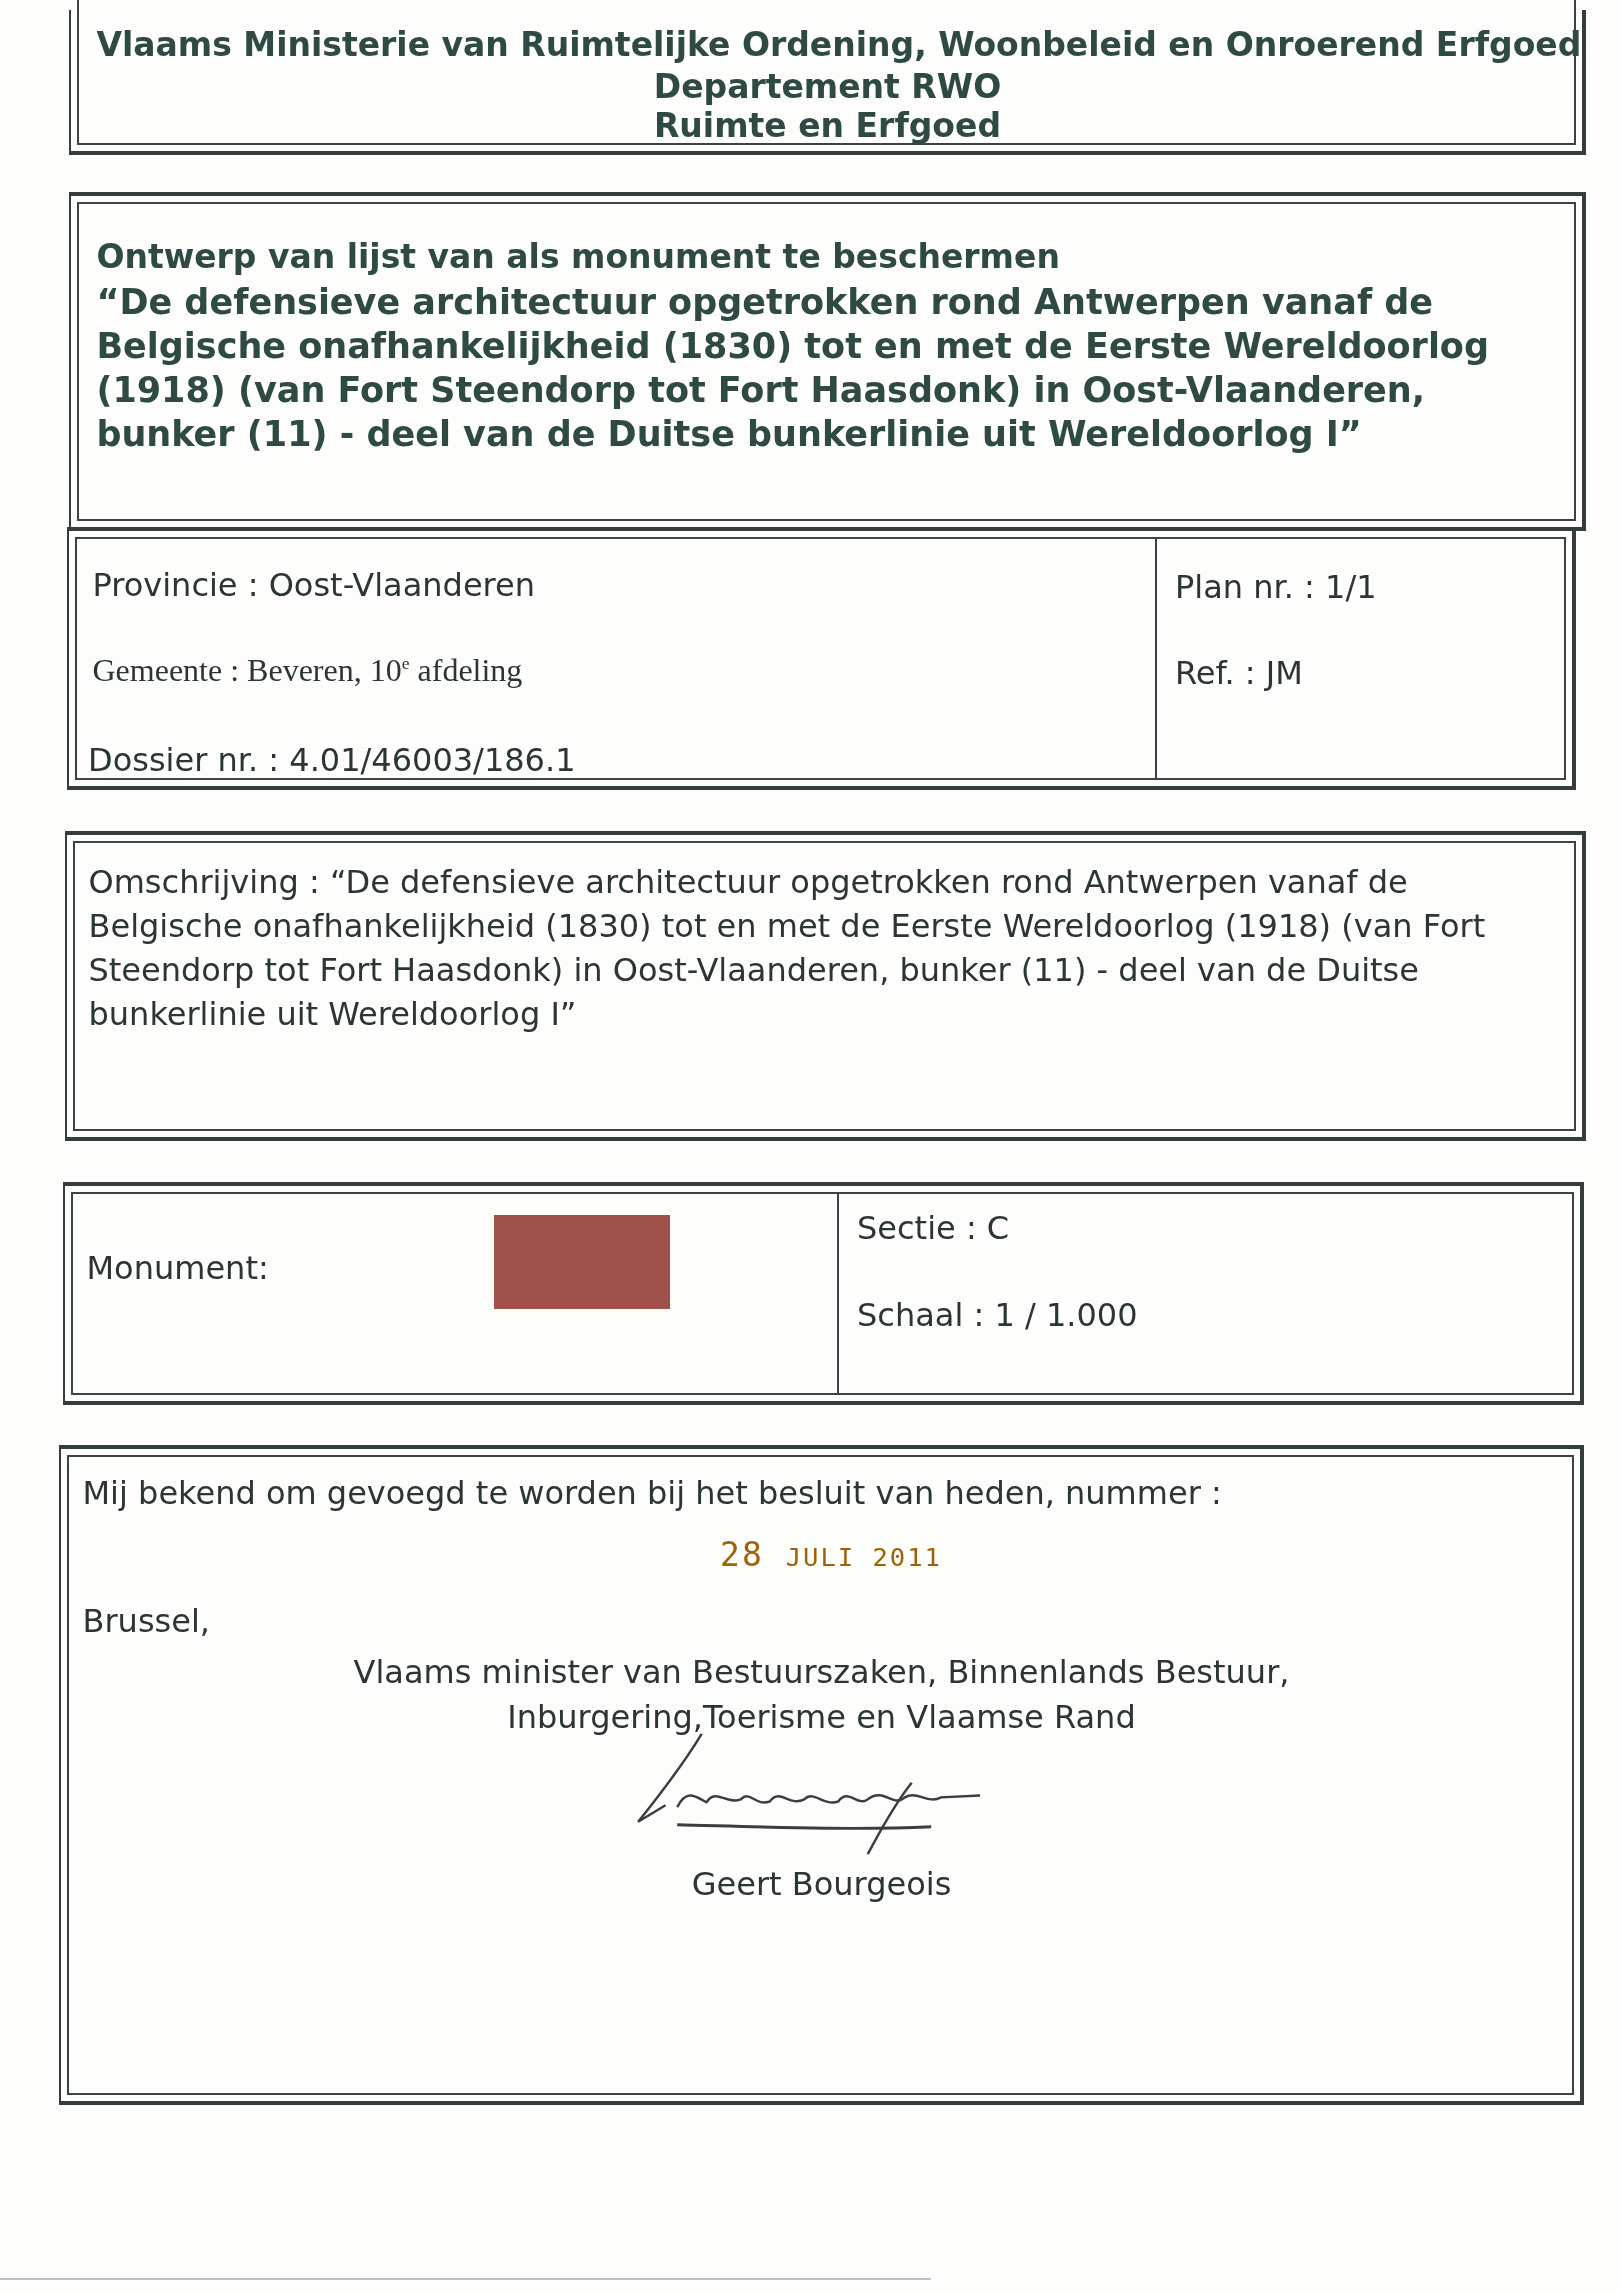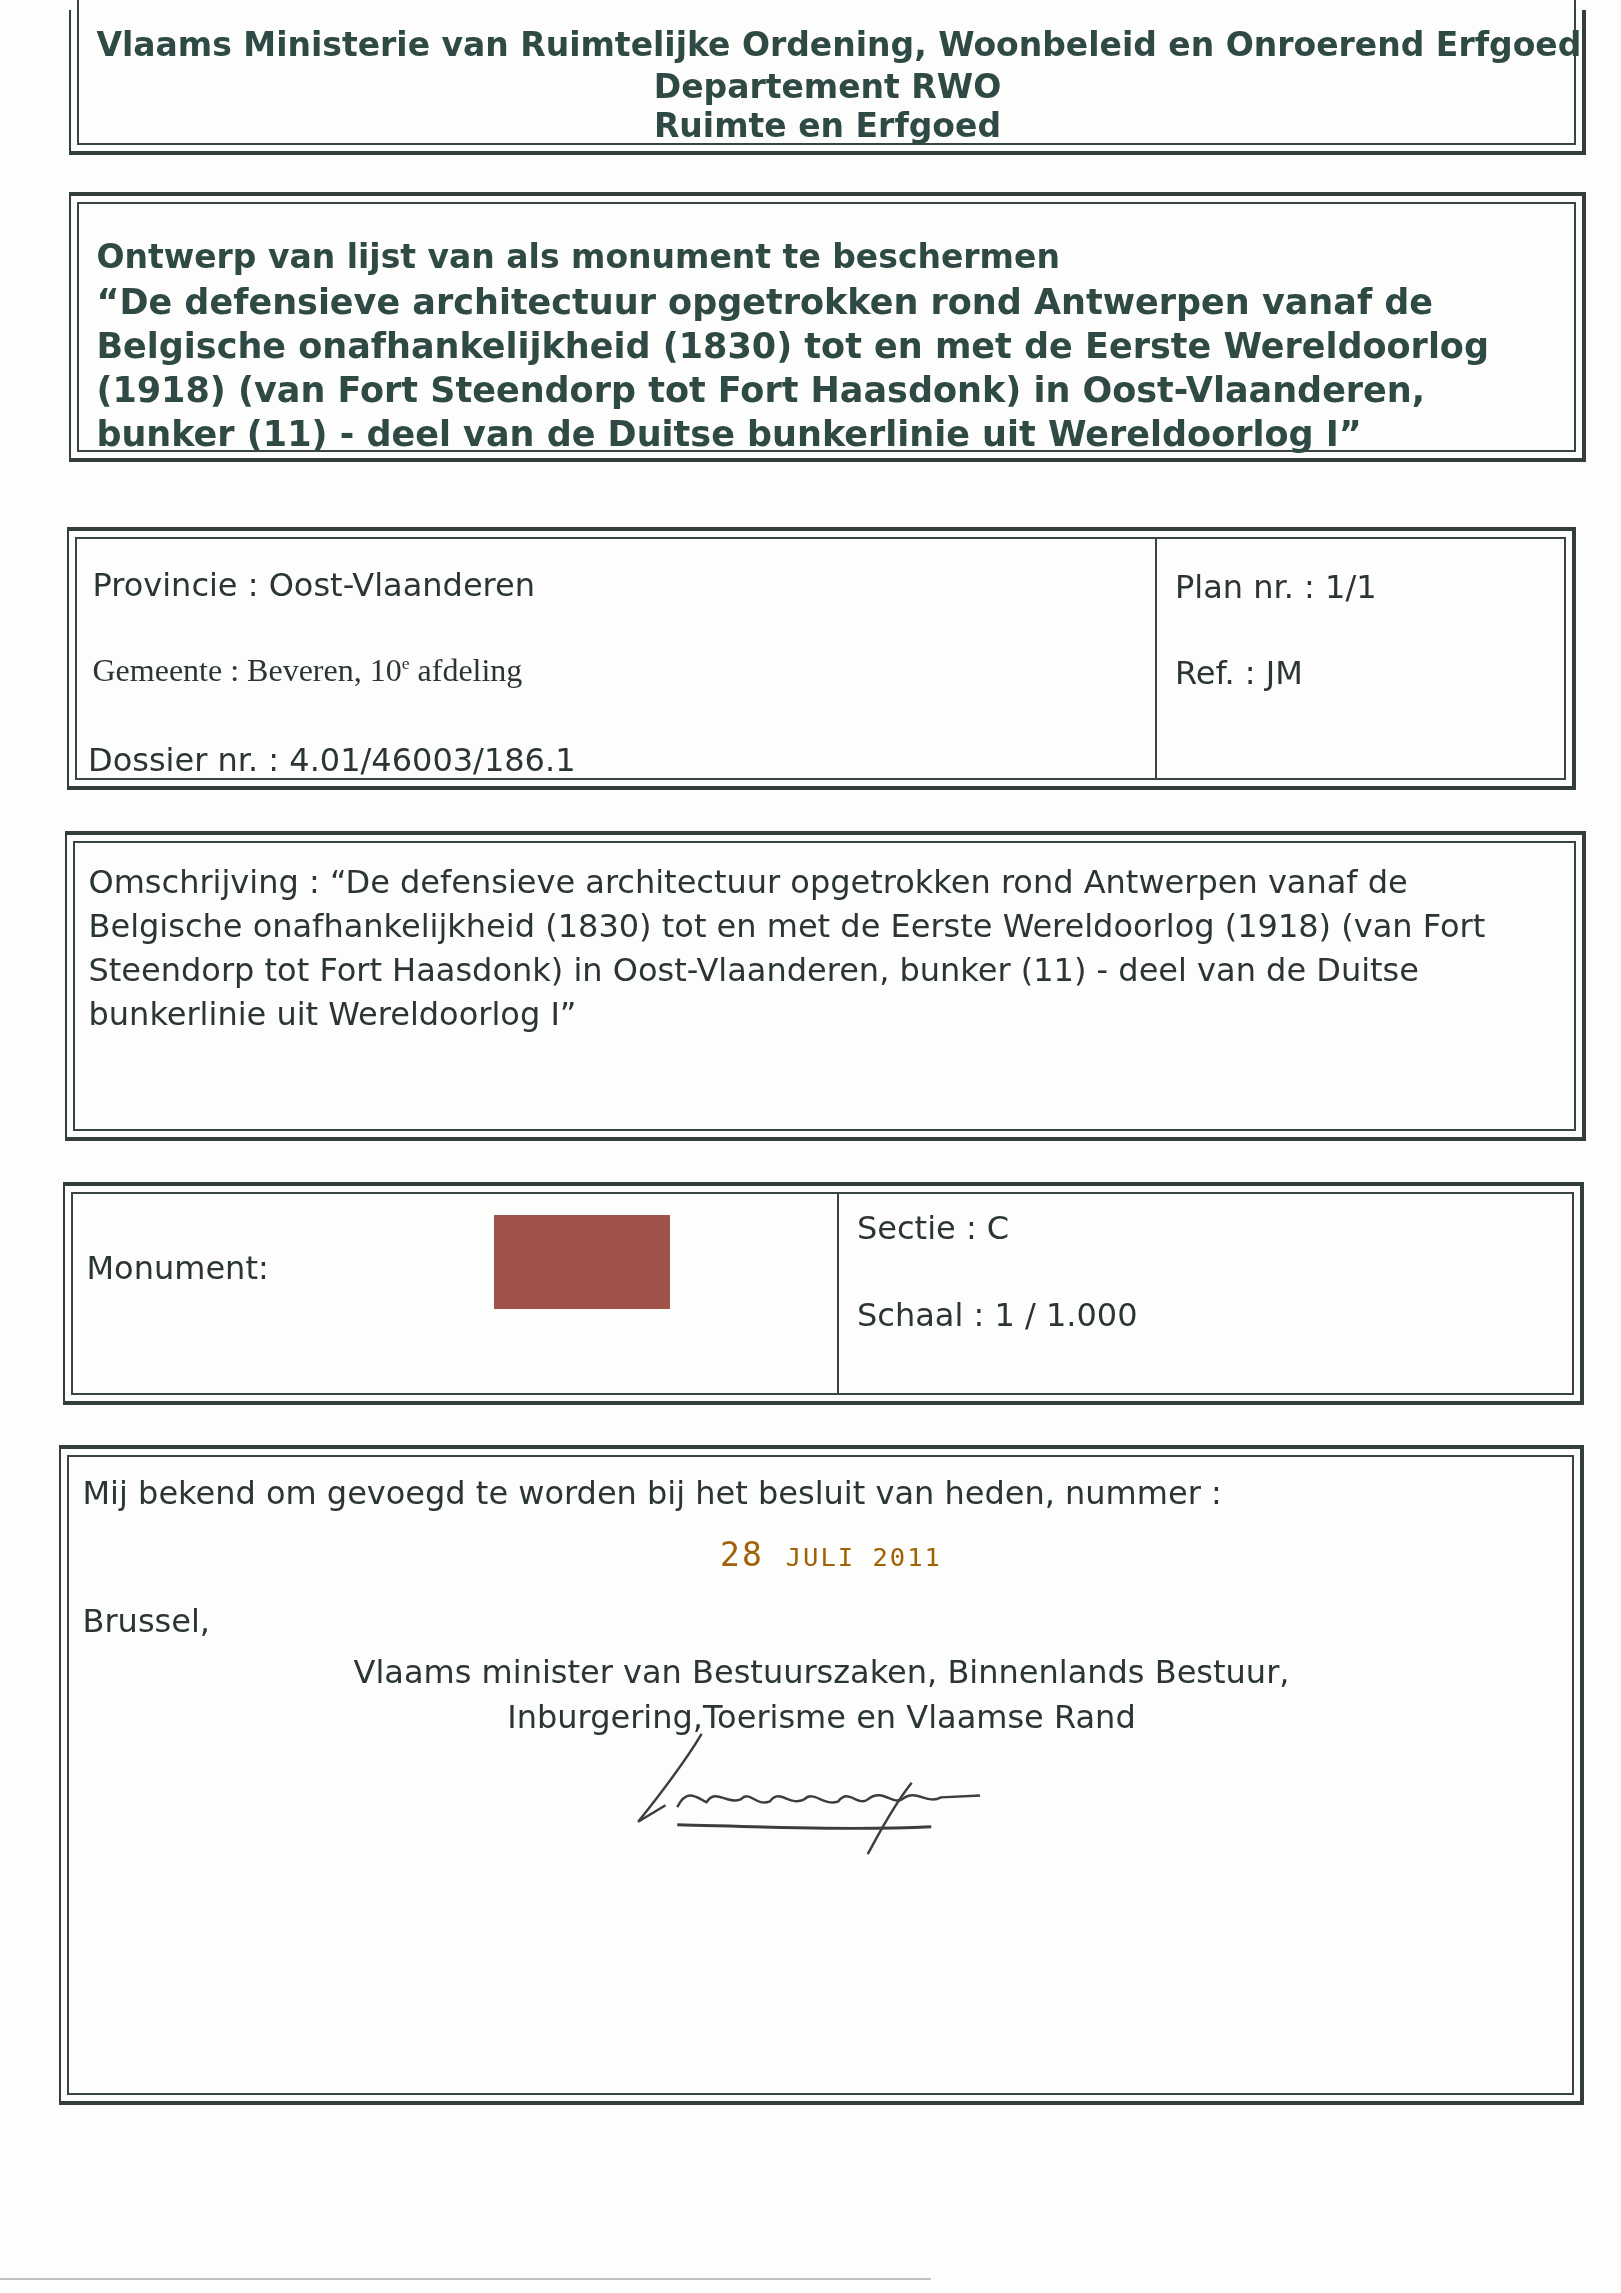--- a/index.html
+++ b/index.html
@@ -27,21 +27,21 @@
 
   
   #hdr { left: 69px; top: 9.8px; width: 1517px; height: 145px; }
   #hdr .frame-outer { border-top: none; }
   #hdr .frame-inner { top: -9.8px; border-top: none; }
   #hdr .l1 { top: 15.7px; left: 27.4px; font-size: 33px; }
   #hdr .l2 { top: 57px; left: 0; right: 0; text-align: center; font-size: 33px; }
   #hdr .l3 { top: 96px; left: 0; right: 0; text-align: center; font-size: 33px; }
 
   
-  #ttl { left: 69px; top: 192px; width: 1517px; height: 270px; }
+  #ttl { left: 69px; top: 192px; width: 1517px; height: 339px; }
   #ttl .t1 { top: 45px; left: 27.4px; font-size: 33px; }
   #ttl .t2 { top: 88px; left: 27.4px; font-size: 35px; line-height: 44px; white-space: normal; width: 1460px; }
 
   
   #info { left: 67px; top: 527px; width: 1509px; height: 263px; }
   #info .divider { position: absolute; left: 1088px; top: 9.8px; bottom: 9.8px; border-left: 2px solid #3a4542; }
   #info .r1 { top: 39px; left: 25.5px; }
   #info .r2 { top: 125px; left: 25.5px; font-family: Liberation Serif, serif; }
   #info .r3 { top: 214px; left: 21px; }
   #info .s1 { top: 41px; left: 1108px; }
@@ -125,16 +125,17 @@
   <div class="txt date"><span>28</span> <span class="sm">JULI 2011</span></div>
   <div class="txt normal b">Brussel,</div>
   <div class="txt normal c">Vlaams minister van Bestuurszaken, Binnenlands Bestuur,</div>
   <div class="txt normal d">Inburgering,Toerisme en Vlaamse Rand</div>
   <svg class="sign" viewBox="0 0 420 130">
     <path d="M95 5 C 80 30, 50 70, 30 95 L 58 78" fill="none" stroke="#3a3f3e" stroke-width="2.5"></path>
     <path d="M70 80 C 80 60, 90 70, 100 75 C 110 60, 120 78, 135 72 C 145 62, 150 80, 165 74 C 175 60, 185 80, 200 72 C 210 62, 220 80, 235 74 C 245 60, 255 80, 265 72 C 280 60, 290 78, 300 72 C 315 60, 325 78, 340 70 L 380 68" fill="none" stroke="#3a3f3e" stroke-width="2.5"></path>
     <path d="M70 98 C 150 100, 250 104, 330 100" fill="none" stroke="#3a3f3e" stroke-width="3"></path>
     <path d="M310 55 C 290 80, 275 110, 265 128" fill="none" stroke="#3a3f3e" stroke-width="2.5"></path>
   </svg>
+  <div class="txt normal e">Geert Bourgeois</div>
 </div>
 
 <div class="footer-line"></div>
 
 
 </body></html>

